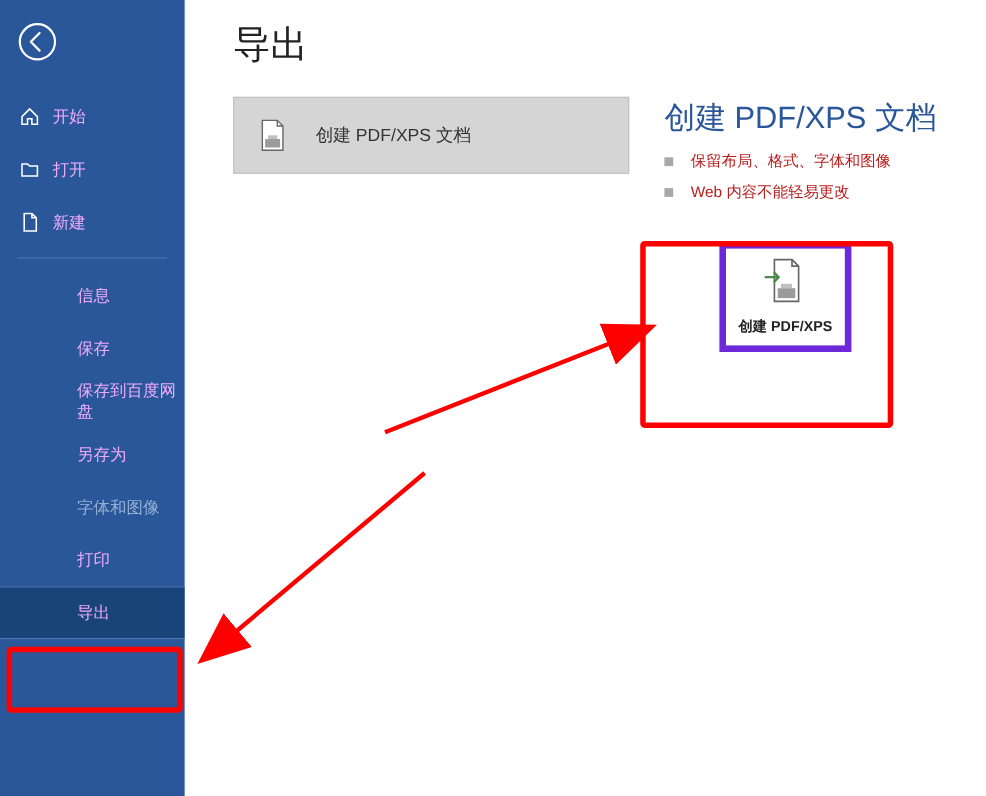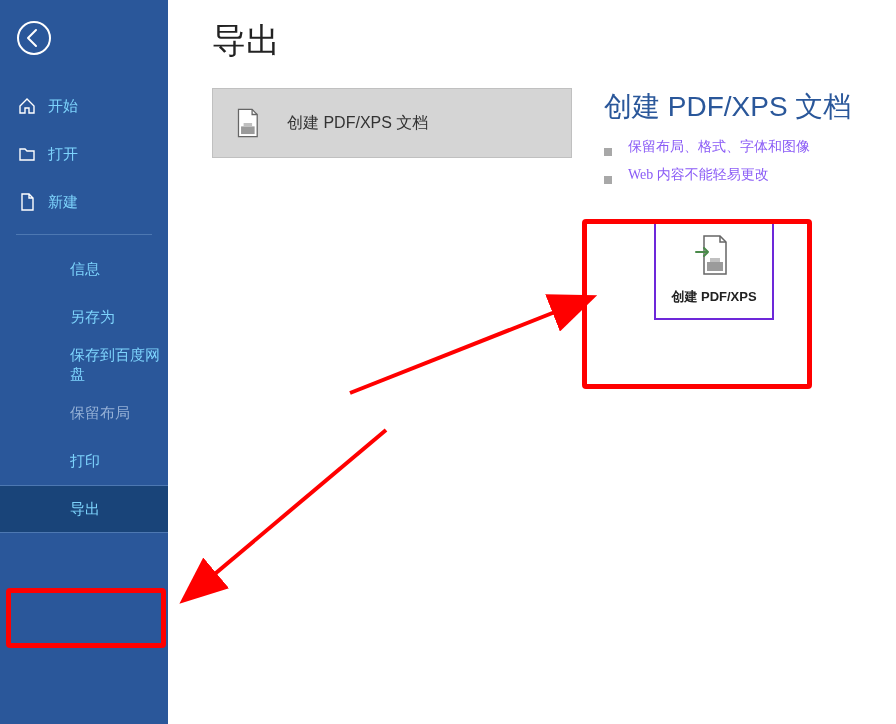--- a/index.html
+++ b/index.html
@@ -24,21 +24,21 @@
     border-radius: 50%;
   }
   .back-btn svg { width: 36px; height: 36px; }
   .nav-item {
     display: flex;
     align-items: center;
     height: 48px;
     padding-left: 18px;
     font-size: 15px;
     cursor: pointer;
-    color: #7dd3fc;
+    color: #f0abfc;
   }
   .nav-item .nav-icon { width: 18px; height: 18px; margin-right: 12px; display:inline-flex; align-items:center; justify-content:center; }
   .nav-item.no-icon { padding-left: 70px; }
   .nav-item.disabled { color: #94b0d6; cursor: default; }
   .nav-item.selected {
     background: #194479;
     border-top: 1px solid #4d78b2;
     border-bottom: 1px solid #4d78b2;
   }
   .nav-divider {
@@ -88,39 +88,38 @@
     padding-left: 32px;
   }
   .detail-title {
     font-size: 28px;
     color: #2a579a;
     font-weight: 400;
     margin-bottom: 12px;
   }
   .bullet-row {
     display: flex;
-    align-items: flex-end;
+    align-items: center;
     font-size: 14px;
-    color: #8b5cf6;
+    color: #b91c1c;
     margin-bottom: 10px;
-    font-family: Liberation Serif, serif;
   }
   .bullet-row .sq {
     width: 8px; height: 8px;
     background: #a8a8a8;
     margin-right: 16px;
   }
 
   .create-btn-wrap {
     margin-top: 36px;
   }
   .create-btn {
     width: 120px;
     height: 100px;
-    border: 2px solid #6d28d9;
+    border: 6px solid #6d28d9;
     background: #fff;
     display: flex;
     flex-direction: column;
     align-items: center;
     justify-content: center;
     cursor: pointer;
     margin-left: 50px;
   }
   .create-btn .cb-icon {
     width: 40px; height: 44px;
@@ -183,27 +182,30 @@
       </span>
       <span>新建</span>
     </div>
 
     <div class="nav-divider"></div>
 
     <div class="nav-item no-icon">
       <span>信息</span>
     </div>
     <div class="nav-item no-icon">
+      <span>保存</span>
+    </div>
+    <div class="nav-item no-icon">
+      <span>保存到百度网盘</span>
+    </div>
+    <div class="nav-item no-icon">
       <span>另存为</span>
     </div>
-    <div class="nav-item no-icon">
-      <span>保存到百度网盘</span>
-    </div>
     <div class="nav-item no-icon disabled">
-      <span>保留布局</span>
+      <span>字体和图像</span>
     </div>
     <div class="nav-item no-icon">
       <span>打印</span>
     </div>
     <div class="nav-item no-icon selected">
       <span>导出</span>
     </div>
   </div>
 
   <div class="main">

